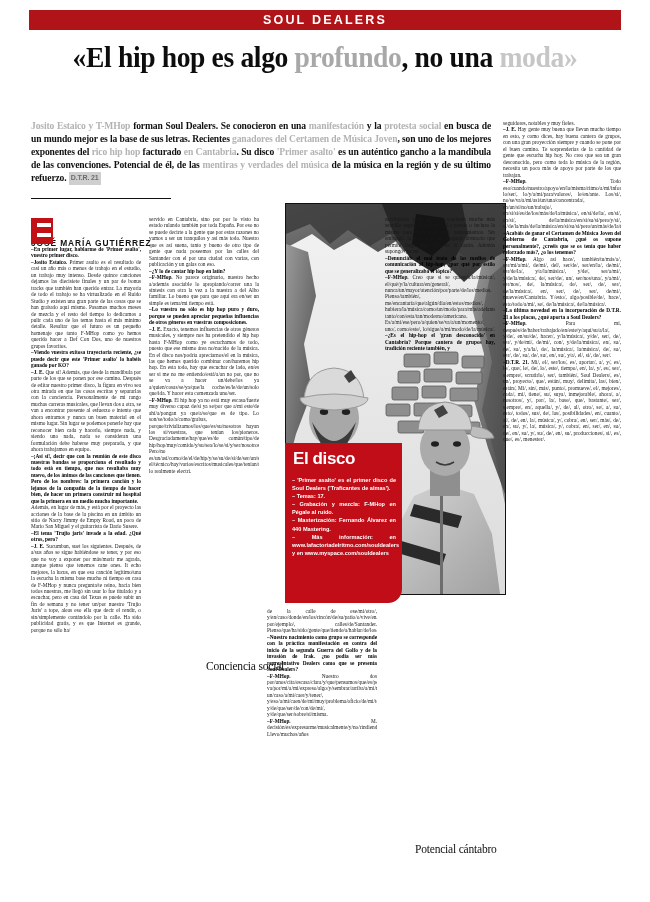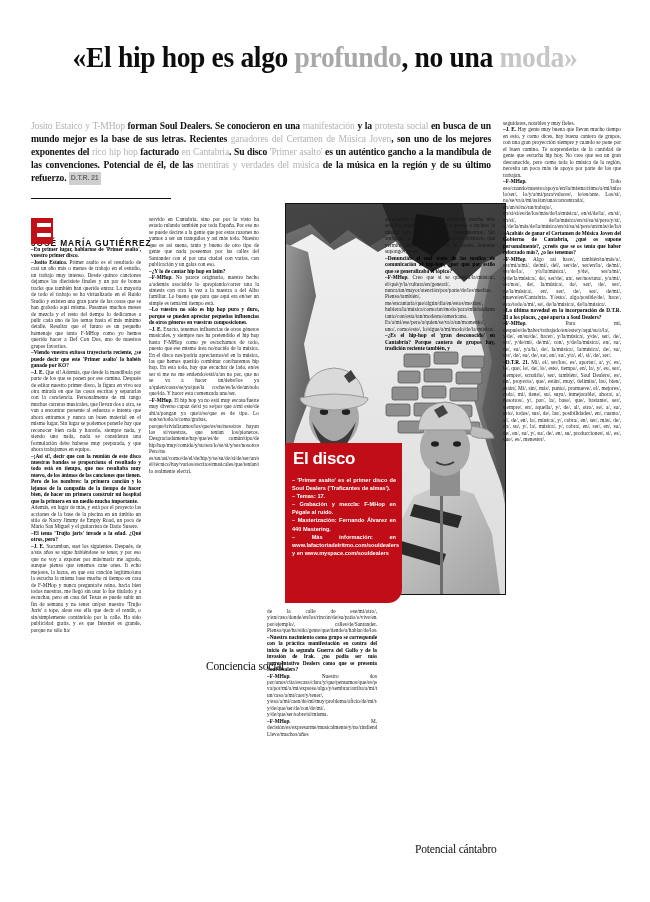--- a/index.html
+++ b/index.html
@@ -44,21 +44,21 @@
   .deck{
     position:absolute;left:31px;top:120px;width:460px;
     font-family:"Liberation Serif",serif;
     font-weight:bold;
     font-size:9.6px;
     line-height:12.9px;
     text-align:justify;
     color:#111;
     letter-spacing:-0.15px;
   }
-  .deck .g{color:#b3b3b3;font-weight:normal;}
+  .deck .g{color:#b3b3b3;font-weight:bold;}
   .deck .tag{
     display:inline-block;background:#cfcfcf;color:#6b6b6b;
     font-family:"Liberation Sans",sans-serif;font-size:7px;
     padding:0 2px;vertical-align:1px;
   }
 
   
   .byline{
     position:absolute;left:31px;top:204px;width:140px;
     font-family:"Liberation Sans",sans-serif;
@@ -136,20 +136,23 @@
     font-weight:bold;font-size:5.6px;line-height:8.1px;
     color:#fff;text-align:justify;
   }
   .disco-body div{margin:0;}
 </style>
 </head>
 <body>
 
 <div class="page">
 
+  <div class="banner">
+    <div class="banner-title">SOUL DEALERS</div>
+  </div>
 
   <div class="headline">
     <span class="hl-dark">«El hip hop es algo </span><span class="hl-grey">profundo</span><span class="hl-dark">, no una </span><span class="hl-grey2">moda»</span>
   </div>
 
   <div class="deck">
     <span class="g">Josito Estaico y T-MHop</span><span> forman Soul Dealers. Se conocieron en una </span><span class="g">manifestación</span><span> y la </span><span class="g">protesta social</span><span> en busca de un mundo</span>
     <span>mejor es la base de sus letras. Recientes </span><span class="g">ganadores del Certamen de Música Joven</span><span>, son uno de los mejores exponentes del</span>
     <span class="g">rico hip hop</span><span> facturado </span><span class="g">en Cantabria</span><span>. Su disco </span><span class="g">'Primer asalto'</span><span> es un auténtico gancho a la mandíbula de las convenciones.</span>
     <span>Potencial de él, de las </span><span class="g">mentiras y verdades del música</span><span> de la música en la región y de su último refuerzo.</span> <span class="tag">D.T.R. 21</span>

